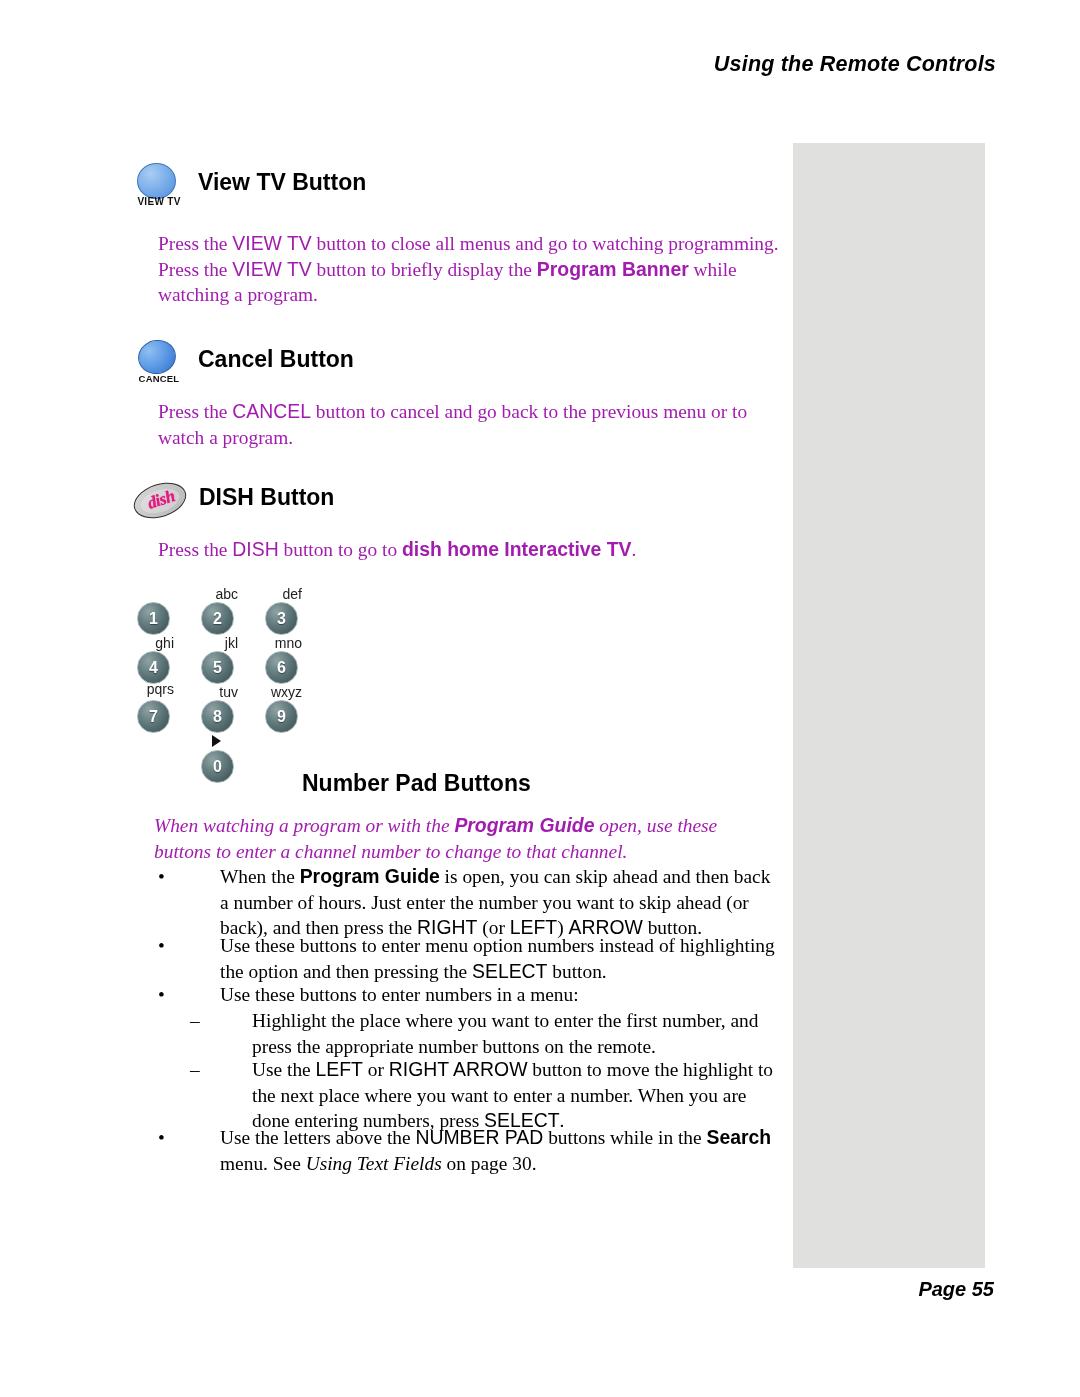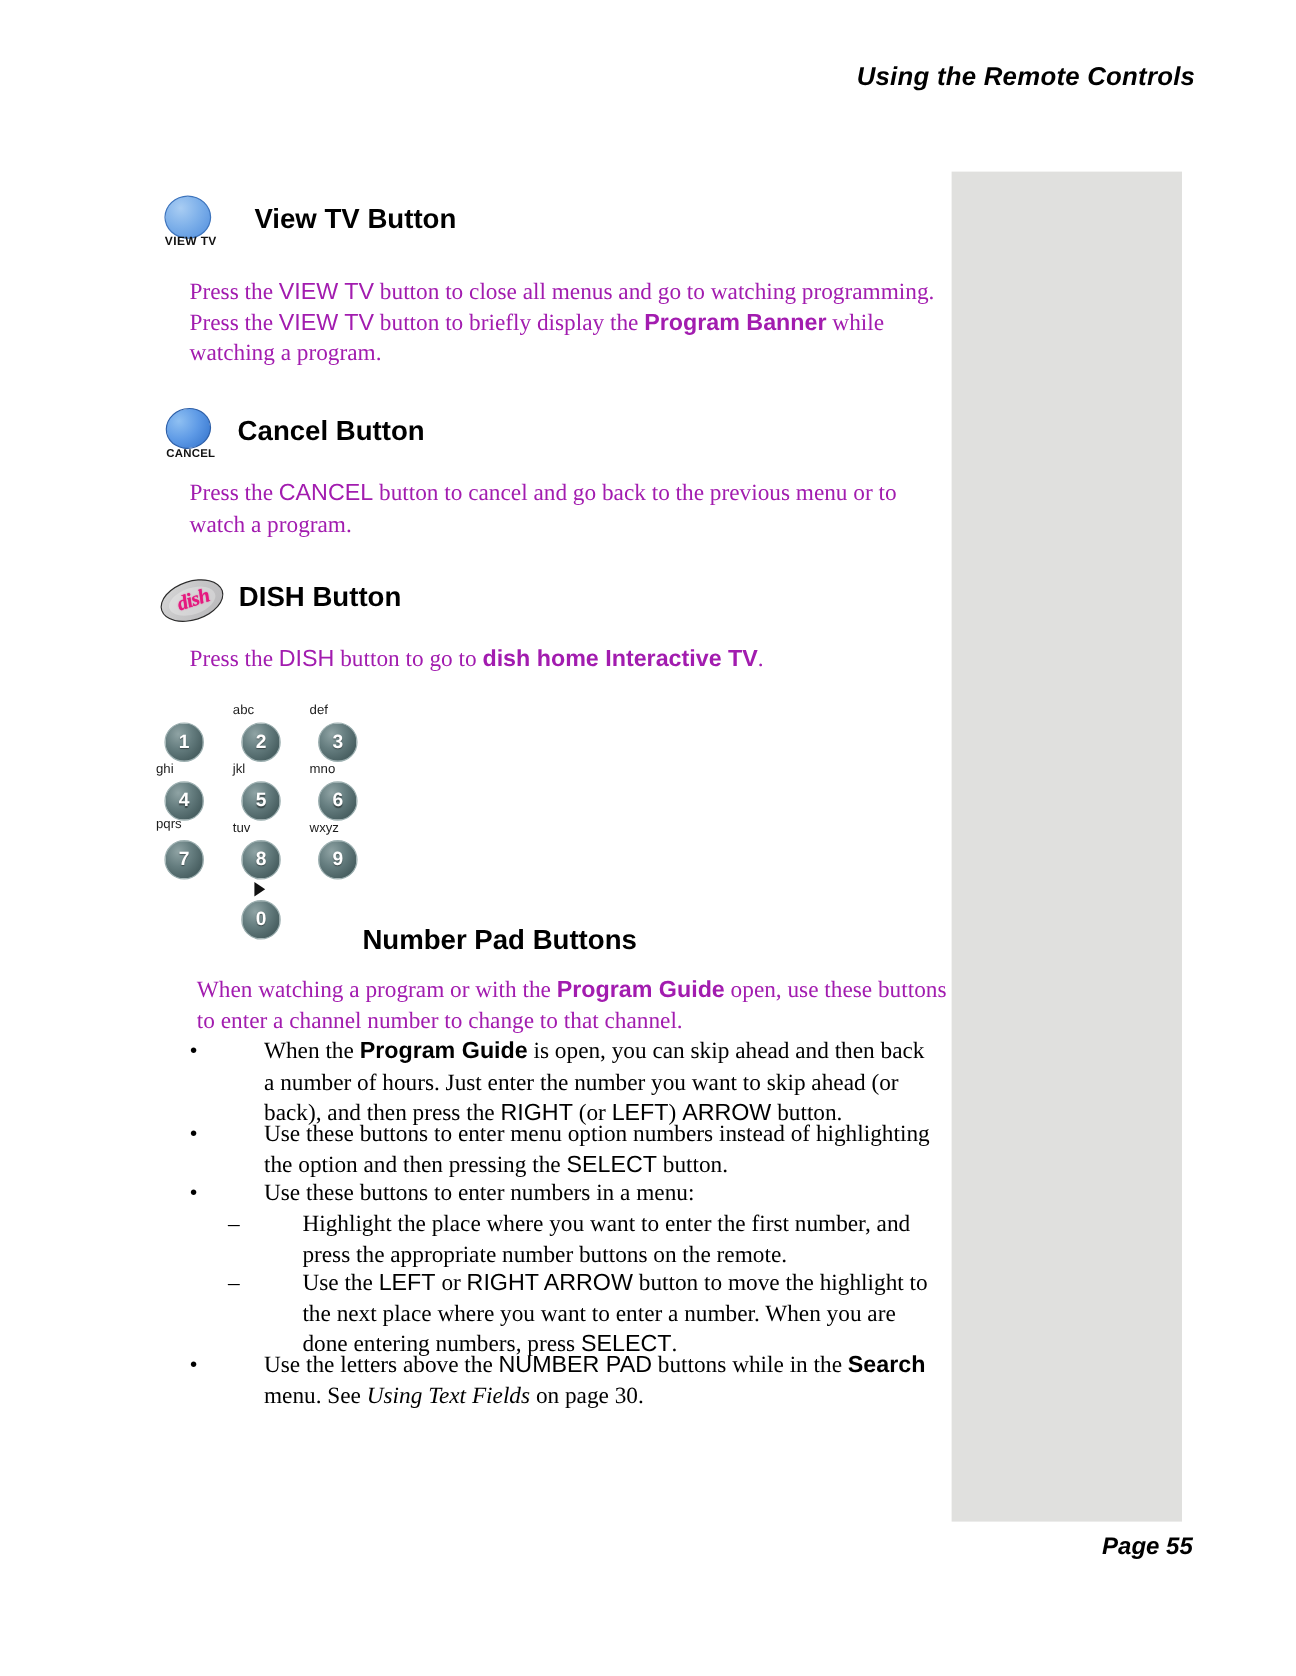--- a/index.html
+++ b/index.html
@@ -239,24 +239,24 @@
     font-weight: bold;
     font-size: 16px;
     display: flex;
     align-items: center;
     justify-content: center;
     text-shadow: 0 1px 1px rgba(0,0,0,.45);
   }
   .keylabel {
     position: absolute;
     font-family: "Liberation Sans", sans-serif;
-    font-size: 11px;
+    font-size: 14px;
     color: #1c1c1c;
     width: 44px;
-    text-align: left;
+    text-align: right;
   }
   .zero-arrow {
     position: absolute;
     width: 0;
     height: 0;
     border-left: 9px solid #111;
     border-top: 6px solid transparent;
     border-bottom: 6px solid transparent;
   }
 </style>
@@ -269,21 +269,21 @@
 
   <div class="margin-block"></div>
 
   <div class="content">
 
     <div class="section-head" style="left:128px; top:163px;">
       <span class="icon-viewtv">
         <span class="disc"></span>
         <span class="cap">VIEW TV</span>
       </span>
-      <span class="head-text" style="margin-left:22px; margin-top:8px;">View TV Button</span>
+      <span class="head-text" style="margin-left:8px; margin-top:8px;">View TV Button</span>
     </div>
 
     <div class="para" style="left:158px; top:231px; width:628px;">
       <span>Press the </span><span class="sans">VIEW TV</span><span> button to close all menus and go to watching programming. Press the </span><span class="sans">VIEW TV</span><span> button to briefly display the </span><span class="b-sans">Program Banner</span><span> while watching a program.</span>
     </div>
 
     <div class="section-head" style="left:128px; top:340px;">
       <span class="icon-cancel">
         <span class="disc"></span>
         <span class="cap">CANCEL</span>
@@ -333,21 +333,21 @@
       <span class="key" style="left:135px; top:114px;">9</span>
 
       <span class="zero-arrow" style="left:82px; top:149px;"></span>
       <span class="key" style="left:71px; top:164px;">0</span>
     </div>
 
     <div class="section-head" style="left:302px; top:772px;">
       <span class="head-text">Number Pad Buttons</span>
     </div>
 
-    <div class="para" style="left:164px; top:813px; width:625px;">
+    <div class="para" style="left:154px; top:813px; width:625px;font-style:italic;">
       <span>When watching a program or with the </span><span class="b-sans">Program Guide</span><span> open, use these buttons to enter a channel number to change to that channel.</span>
     </div>
 
     <div class="bullet-row" style="left:158px; top:864px; width:625px;">
       <span class="marker">•</span>
       <span class="btext"><span>When the </span><span class="b-sans">Program Guide</span><span> is open, you can skip ahead and then back a number of hours. Just enter the number you want to skip ahead (or back), and then press the </span><span class="sans">RIGHT</span><span> (or </span><span class="sans">LEFT</span><span>) </span><span class="sans">ARROW</span><span> button.</span></span>
     </div>
 
     <div class="bullet-row" style="left:158px; top:933px; width:625px;">
       <span class="marker">•</span>

